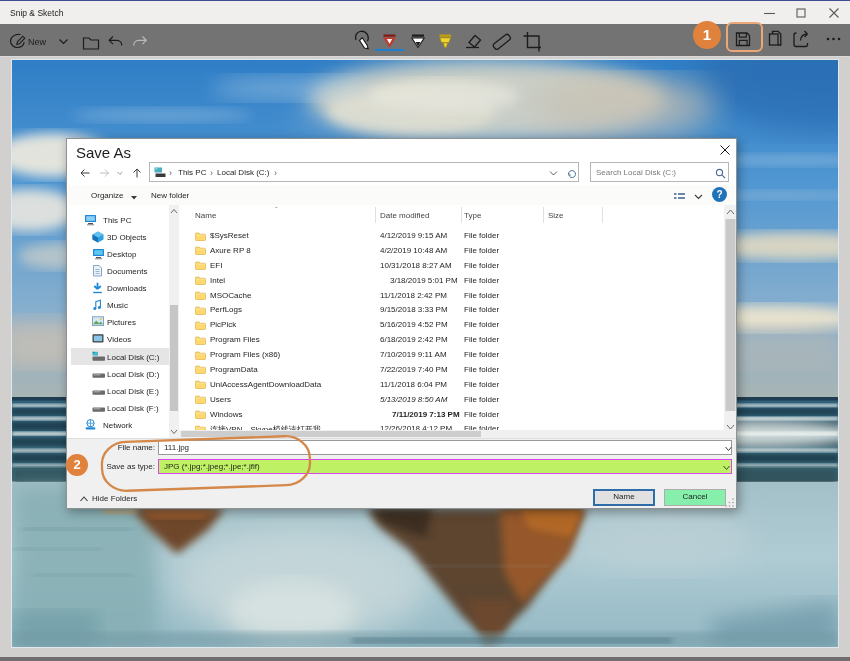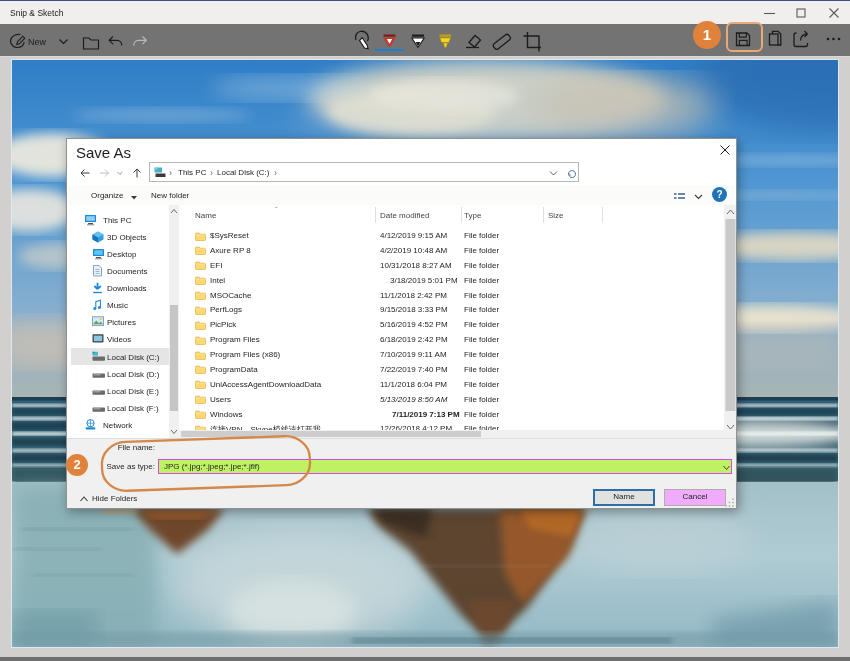--- a/index.html
+++ b/index.html
@@ -209,20 +209,27 @@
       <div class="dlgabs" style="left:19px;top:4.5px;color:#5a5a5a;font-size:9px;">›</div>
       <div class="dlgabs" style="left:28px;top:5px;">This PC</div>
       <div class="dlgabs" style="left:60px;top:4.5px;color:#5a5a5a;font-size:9px;">›</div>
       <div class="dlgabs" style="left:67px;top:5px;">Local Disk (C:)</div>
       <div class="dlgabs" style="left:124px;top:4.5px;color:#5a5a5a;font-size:9px;">›</div>
       <svg class="dlgabs" style="left:398px;top:6px;" width="30" height="10" viewBox="0 0 30 10">
         <path d="M2 2.5 l3.5 3.5 l3.5 -3.5" stroke="#5a5a5a" stroke-width="1" fill="none"></path>
         <path d="M20.5 5 a3.5 3.5 0 1 1 1 2.5 M21 4.2 l-0.3 2.1 l2.1 -0.3" stroke="#46719e" stroke-width="1" fill="none"></path>
       </svg>
     </div>
+    <div class="dlgabs" style="left:523px;top:23px;width:139px;height:20px;border:1px solid #B8B6B4;background:#fff;">
+      <div class="dlgabs" style="left:5px;top:5px;color:#7a7a7a;">Search Local Disk (C:)</div>
+      <svg class="dlgabs" style="left:124px;top:4.5px;" width="11" height="11" viewBox="0 0 11 11">
+        <circle cx="4.5" cy="4.5" r="3.1" fill="none" stroke="#4a6f96" stroke-width="1.1"></circle>
+        <path d="M6.8 6.8 L10 10" stroke="#4a6f96" stroke-width="1.1"></path>
+      </svg>
+    </div>
 
     <div class="dlgabs" style="left:1px;top:46px;width:667px;height:20px;background:#FBFBFA;"></div>
     <div class="dlgabs" style="left:24px;top:52px;">Organize</div>
     <svg class="dlgabs" style="left:63px;top:55.5px;" width="8" height="6">
         <path d="M1 1 l3 3.5 l3 -3.5" fill="#3b3b3b"></path>
       </svg>
     <div class="dlgabs" style="left:84px;top:52px;">New folder</div>
     <svg class="dlgabs" style="left:606px;top:52px;" width="34" height="12" viewBox="0 0 34 12">
       <rect x="1" y="2" width="2.5" height="2" fill="#6a86a8"></rect>
         <rect x="1" y="6" width="2.5" height="2" fill="#6a86a8"></rect>
@@ -433,33 +440,39 @@
     <div class="dlgabs" style="left:657px;top:66px;width:12px;height:233px;background:#F0F0F0;">
       <svg width="13" height="233">
         <path d="M3 9 l3.5 -4 l3.5 4" stroke="#6a6a6a" fill="none"></path>
         <path d="M3 220 l3.5 4 l3.5 -4" stroke="#6a6a6a" fill="none"></path>
         <rect x="1.5" y="14" width="10" height="192" fill="#C9C9C9"></rect>
       </svg>
     </div>
 
     <div class="dlgabs" style="left:0;top:299px;width:669px;height:70px;background:#F0F0F0;border-top:1px solid #DFDFDF;"></div>
     <div class="dlgabs" style="left:0px;top:304px;width:88px;text-align:right;">File name:</div>
+    <div class="dlgabs" style="left:91px;top:300.5px;width:574px;height:15px;background:#fff;border:1px solid #999;">
+      <div class="dlgabs" style="left:5px;top:2px;">111.jpg</div>
+      <svg class="dlgabs" style="left:565px;top:4px;" width="10" height="8">
+          <path d="M1.5 2 l3 3.5 l3 -3.5" stroke="#444" fill="none"></path>
+        </svg>
+    </div>
     <div class="dlgabs" style="left:0px;top:323px;width:88px;text-align:right;">Save as type:</div>
     <div class="dlgabs" style="left:91px;top:319.5px;width:574px;height:15px;background:#bef264;border:1px solid #d946ef;">
       <div class="dlgabs" style="left:5px;top:2px;">JPG (*.jpg;*.jpeg;*.jpe;*.jfif)</div>
       <svg class="dlgabs" style="left:563px;top:4px;" width="10" height="8">
           <path d="M1.5 2 l3 3.5 l3 -3.5" stroke="#444" fill="none"></path>
         </svg>
     </div>
     <svg class="dlgabs" style="left:12px;top:356px;" width="10" height="8">
         <path d="M1.5 6 l3.5 -4 l3.5 4" stroke="#3b3b3b" stroke-width="1.1" fill="none"></path>
       </svg>
     <div class="dlgabs" style="left:25px;top:355px;">Hide Folders</div>
     <div class="dlgabs" style="left:526px;top:350px;width:62px;height:17px;background:#E1E1E1;border:2px solid #2E6DA8;text-align:center;line-height:12px;">Name</div>
-    <div class="dlgabs" style="left:597px;top:350px;width:62px;height:17px;background:#f0abfc;border:1px solid #ADADAD;text-align:center;line-height:14px;">Cancel</div>
+    <div class="dlgabs" style="left:597px;top:350px;width:62px;height:17px;background:#86efac;border:1px solid #ADADAD;text-align:center;line-height:14px;">Cancel</div>
     <svg class="dlgabs" style="left:658px;top:358px;" width="10" height="10">
       <circle cx="8" cy="2" r="0.8" fill="#999"></circle>
         <circle cx="8" cy="5.5" r="0.8" fill="#999"></circle>
         <circle cx="8" cy="9" r="0.8" fill="#999"></circle>
       <circle cx="4.5" cy="5.5" r="0.8" fill="#999"></circle>
         <circle cx="4.5" cy="9" r="0.8" fill="#999"></circle>
       <circle cx="1" cy="9" r="0.8" fill="#999"></circle>
     </svg>
   </div>
 

